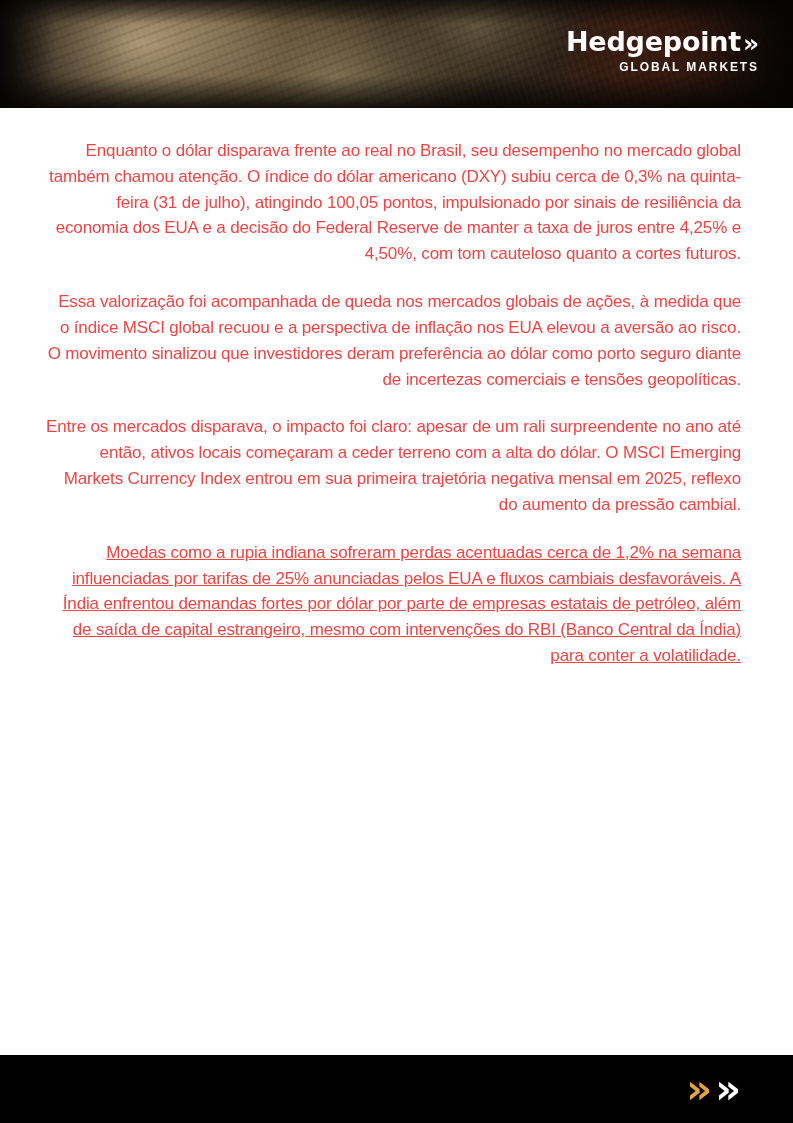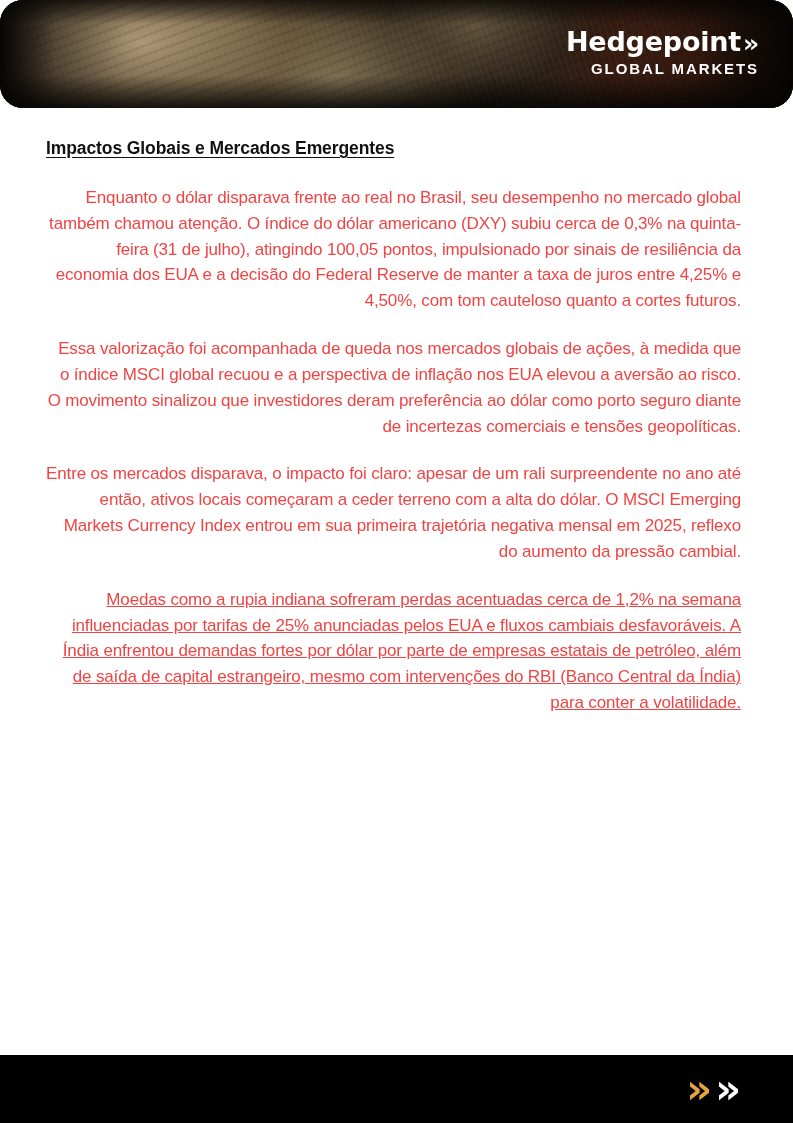--- a/index.html
+++ b/index.html
@@ -16,21 +16,20 @@
     position: relative;
   }
 
   
   .header {
     position: relative;
     width: 793px;
     height: 108px;
     overflow: hidden;
     background: #4d7c0f;
-    border-radius: 23px;
   }
   
   .header .photo {
     position: absolute;
     inset: 0;
     background:
       radial-gradient(ellipse 260px 150px at 18% 40%, rgba(205,180,140,0.85) 0%, rgba(120,100,70,0.35) 55%, rgba(20,15,10,0) 78%),
       radial-gradient(ellipse 200px 120px at 42% 75%, rgba(180,160,120,0.65) 0%, rgba(90,75,50,0.3) 60%, rgba(20,15,10,0) 80%),
       radial-gradient(ellipse 150px 110px at 60% 25%, rgba(150,130,95,0.55) 0%, rgba(60,50,35,0.25) 60%, rgba(20,15,10,0) 82%),
       radial-gradient(ellipse 180px 140px at 88% 55%, rgba(150,60,30,0.55) 0%, rgba(80,30,15,0.35) 55%, rgba(20,15,10,0) 80%),
@@ -71,21 +70,21 @@
   .header .logo .wordmark .chev {
     font-size: 25px;
     font-weight: 700;
     margin-left: 2px;
     display: inline-block;
     transform: translateY(1px);
   }
   .header .logo .tagline {
     margin-top: 6px;
     font-family: "Liberation Sans", sans-serif;
-    font-size: 15px;
+    font-size: 12px;
     font-weight: 700;
     letter-spacing: 1.9px;
     color: #ffffff;
     white-space: nowrap;
   }
 
   
   .content {
     padding: 30px 52px 0 46px;
   }
@@ -145,21 +144,20 @@
   <div class="vignette"></div>
   <div class="logo">
     <div class="wordmark">
       <span>Hedgepoint</span><span class="chev">»</span>
     </div>
     <div class="tagline">GLOBAL MARKETS</div>
   </div>
 </div>
 
 <div class="content">
-  <h1 class="doc-title">Impactos Globais e Mercados Emergentes</h1>
   <p class="para">Enquanto o dólar disparava frente ao real no Brasil, seu desempenho no mercado global também chamou atenção. O índice do dólar americano (DXY) subiu cerca de 0,3% na quinta-feira (31 de julho), atingindo 100,05 pontos, impulsionado por sinais de resiliência da economia dos EUA e a decisão do Federal Reserve de manter a taxa de juros entre 4,25% e 4,50%, com tom cauteloso quanto a cortes futuros.</p>
   <p class="para">Essa valorização foi acompanhada de queda nos mercados globais de ações, à medida que o índice MSCI global recuou e a perspectiva de inflação nos EUA elevou a aversão ao risco. O movimento sinalizou que investidores deram preferência ao dólar como porto seguro diante de incertezas comerciais e tensões geopolíticas.</p>
   <p class="para">Entre os mercados disparava, o impacto foi claro: apesar de um rali surpreendente no ano até então, ativos locais começaram a ceder terreno com a alta do dólar. O MSCI Emerging Markets Currency Index entrou em sua primeira trajetória negativa mensal em 2025, reflexo do aumento da pressão cambial.</p>
   <p class="para">Moedas como a rupia indiana sofreram perdas acentuadas cerca de 1,2% na semana influenciadas por tarifas de 25% anunciadas pelos EUA e fluxos cambiais desfavoráveis. A Índia enfrentou demandas fortes por dólar por parte de empresas estatais de petróleo, além de saída de capital estrangeiro, mesmo com intervenções do RBI (Banco Central da Índia) para conter a volatilidade.</p>
 </div>
 
 <div class="footer">
   <div class="chevrons">
     <span class="chev-glyph chev-orange">»</span>
     <span class="chev-glyph chev-white">»</span>

